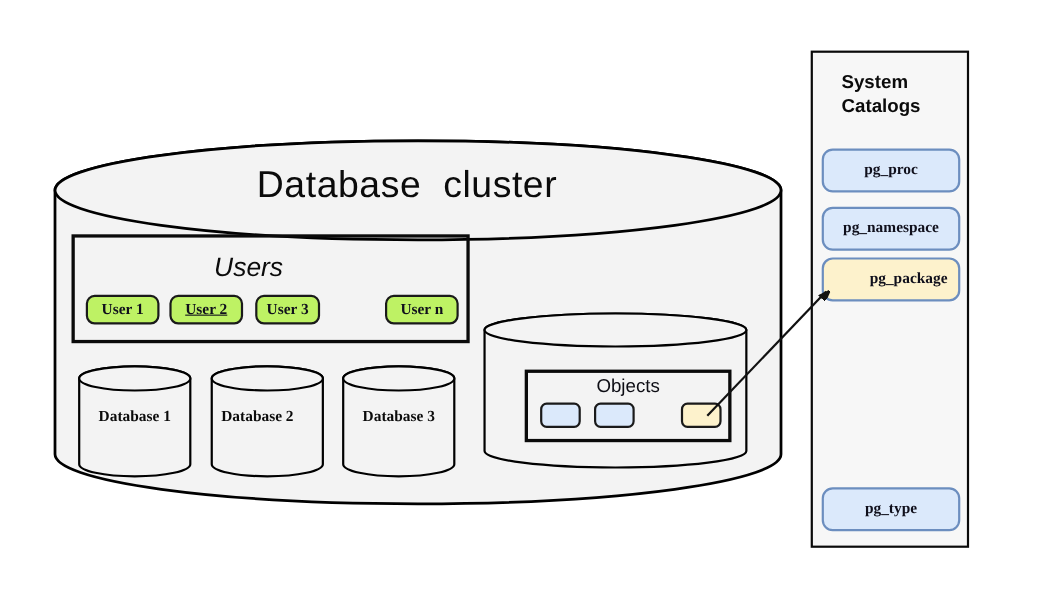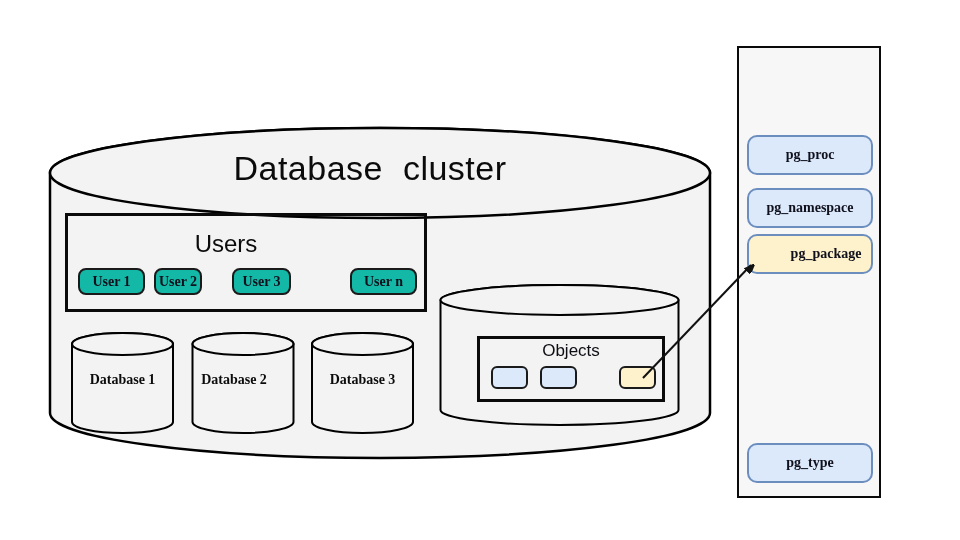--- a/index.html
+++ b/index.html
@@ -13,34 +13,34 @@
   .cluster-title{
     left:160px;top:149px;width:420px;text-align:center;
     font-size:34px;color:#0b0b0b;white-space:pre;letter-spacing:0.5px;
   }
   .users-box{
     left:65px;top:213px;width:362px;height:99px;box-sizing:border-box;
     border:3px solid #0a0a0a;background:transparent;
   }
   .users-title{
     left:65px;top:230px;width:322px;text-align:center;
-    font-size:24px;color:#0b0b0b;
+    font-size:24px;color:#0b0b0b;font-style:italic;
   }
   .objects-box{
     left:477px;top:336px;width:188px;height:66px;box-sizing:border-box;
     border:3px solid #0a0a0a;background:transparent;
   }
   .objects-title{
     left:477px;top:341px;width:188px;text-align:center;
     font-size:17px;color:#0d0d14;
   }
   
   .node-blue{
     box-sizing:border-box;height:27px;
-    background:#14b8a6;border:2.5px solid #1a1a1a;border-radius:8px;
+    background:#bef264;border:2.5px solid #1a1a1a;border-radius:8px;
     display:flex;align-items:center;justify-content:center;
     font-family:"Liberation Serif",serif;font-weight:bold;font-size:14px;color:#10101c;
   }
   .db-label{
     font-family:"Liberation Serif",serif;font-weight:bold;font-size:14px;color:#0b0b0b;
     text-align:center;line-height:18px;
   }
   .obj-chip{
     box-sizing:border-box;width:37px;height:23px;top:366px;
     background:#dbe9fb;border:2px solid #1a1a1a;border-radius:6px;
@@ -95,35 +95,36 @@
       <ellipse cx="559.5" cy="300" rx="119" ry="15" fill="#f3f3f3" stroke="#000000" stroke-width="2"></ellipse>
     </g>
   </svg>
 
   <div class="abs cluster-title">Database  cluster</div>
 
   <div class="abs users-box"></div>
   <div class="abs users-title">Users</div>
 
   <div class="abs node-blue" style="left:78px;top:268px;width:67px;">User 1</div>
-  <div class="abs node-blue" style="left:154px;top:268px;width:48px;">User 2</div>
+  <div class="abs node-blue" style="left:154px;top:268px;width:67px;text-decoration:underline;">User 2</div>
   <div class="abs node-blue" style="left:232px;top:268px;width:59px;">User 3</div>
   <div class="abs node-blue" style="left:350px;top:268px;width:67px;">User n</div>
 
   <div class="abs db-label" style="left:72px;top:371px;width:101px;">Database 1</div>
   <div class="abs db-label" style="left:192px;top:371px;width:84px;">Database 2</div>
   <div class="abs db-label" style="left:312px;top:371px;width:101px;">Database 3</div>
 
   <div class="abs objects-box"></div>
   <div class="abs objects-title">Objects</div>
   <div class="abs obj-chip" style="left:491px;"></div>
   <div class="abs obj-chip" style="left:540px;"></div>
   <div class="abs obj-chip yellow" style="left:619px;"></div>
 
   <div class="abs catalog-panel">
+    <div class="abs catalog-title">System Catalogs</div>
     <div class="abs catalog-btn" style="top:87px;">pg_proc</div>
     <div class="abs catalog-btn" style="top:140px;">pg_namespace</div>
     <div class="abs catalog-btn highlight" style="top:186px;">pg_package</div>
     <div class="abs catalog-btn" style="top:395px;">pg_type</div>
   </div>
 
   <svg width="960" height="540" viewBox="0 0 960 540" style="pointer-events:none;">
     <defs>
       <marker id="ah" markerWidth="10" markerHeight="8" refX="7.5" refY="3" orient="auto" markerUnits="userSpaceOnUse">
         <path d="M0,0 L8,3 L0,6 Z" fill="#111111" transform="scale(1.6)"></path>

